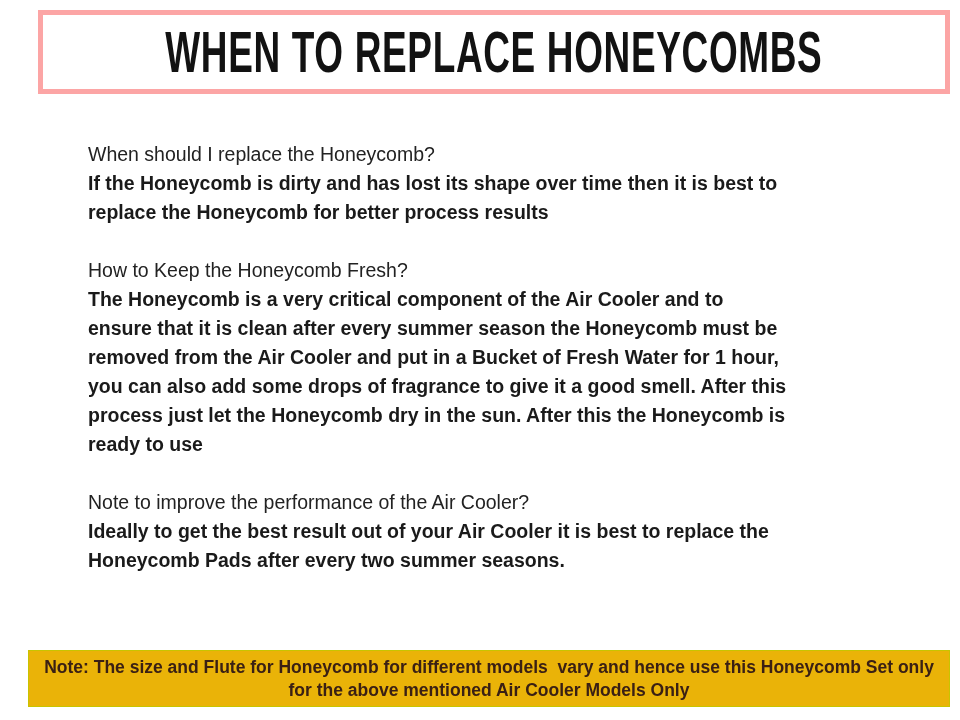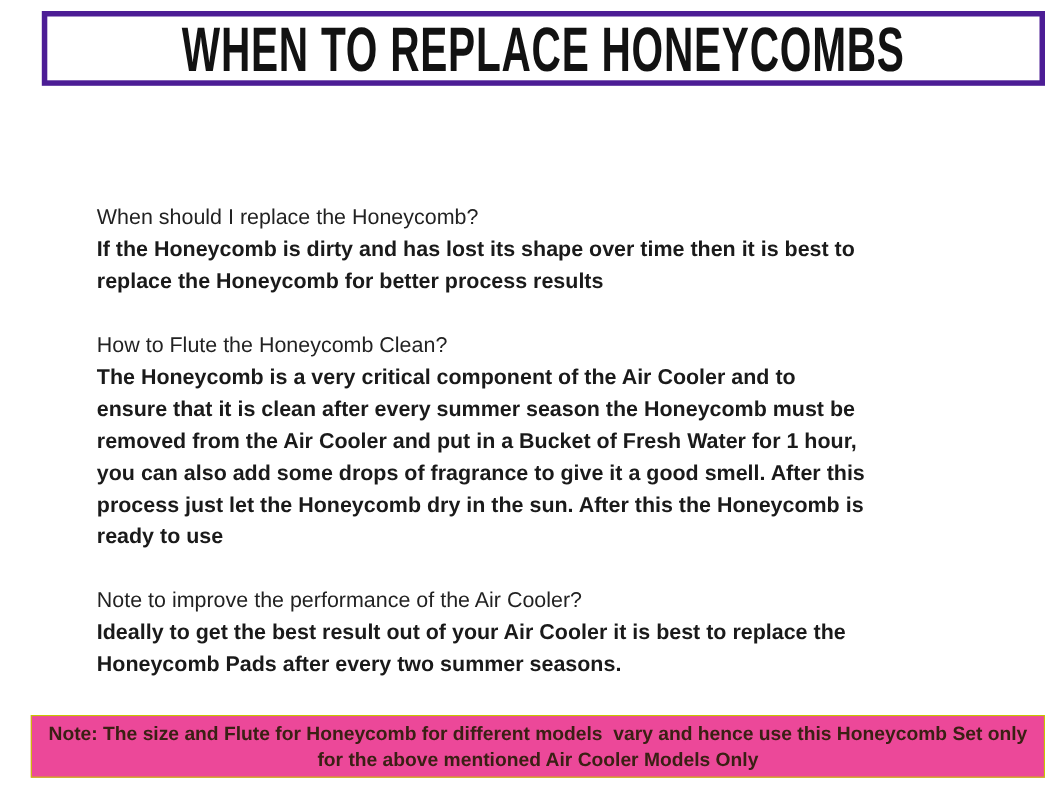--- a/index.html
+++ b/index.html
@@ -13,22 +13,22 @@
     background: #ffffff;
     overflow: hidden;
   }
 
   
   .title-banner {
     position: absolute;
     left: 38px;
     top: 10px;
     width: 912px;
-    height: 68px;
-    border: 5px solid #4c1d95;
+    height: 84px;
+    border: 5px solid #fca5a5;
     background: #ffffff;
     display: flex;
     align-items: center;
     justify-content: center;
     overflow: hidden;
   }
   .title-banner .title-text {
     display: inline-block;
     font-size: 56px;
     font-weight: 700;
@@ -38,21 +38,20 @@
     transform: scale(0.66, 1.02);
     transform-origin: center center;
   }
 
   
   .content {
     position: absolute;
     left: 88px;
     top: 140px;
     width: 780px;
-    margin-top: 44px;
   }
   .qa-section { margin-bottom: 29px; }
   .question {
     font-size: 19.5px;
     font-weight: 400;
     line-height: 29px;
     color: #222222;
     white-space: pre-line;
   }
   .answer {
@@ -63,21 +62,21 @@
     white-space: pre-line;
   }
 
   
   .note-banner {
     position: absolute;
     left: 28px;
     top: 650px;
     width: 922px;
     height: 57px;
-    background: #ec4899;
+    background: #eab308;
     border: 1px solid #c8c400;
     display: flex;
     align-items: center;
     justify-content: center;
     text-align: center;
   }
   .note-text {
     font-size: 17.5px;
     font-weight: 700;
     line-height: 23px;
@@ -96,21 +95,21 @@
 
   <div class="content">
 
     <div class="qa-section">
       <div class="question">When should I replace the Honeycomb?</div>
       <div class="answer">If the Honeycomb is dirty and has lost its shape over time then it is best to
 replace the Honeycomb for better process results</div>
     </div>
 
     <div class="qa-section">
-      <div class="question">How to Flute the Honeycomb Clean?</div>
+      <div class="question">How to Keep the Honeycomb Fresh?</div>
       <div class="answer">The Honeycomb is a very critical component of the Air Cooler and to
 ensure that it is clean after every summer season the Honeycomb must be
 removed from the Air Cooler and put in a Bucket of Fresh Water for 1 hour,
 you can also add some drops of fragrance to give it a good smell. After this
 process just let the Honeycomb dry in the sun. After this the Honeycomb is
 ready to use</div>
     </div>
 
     <div class="qa-section">
       <div class="question">Note to improve the performance of the Air Cooler?</div>

